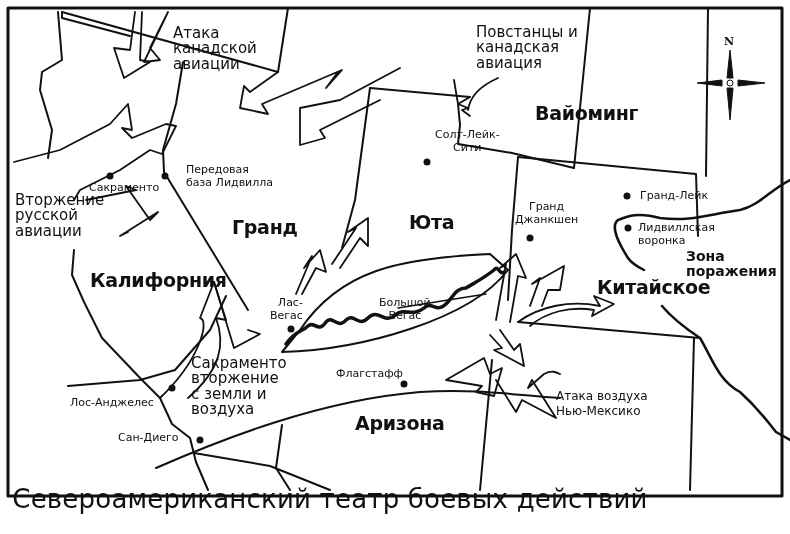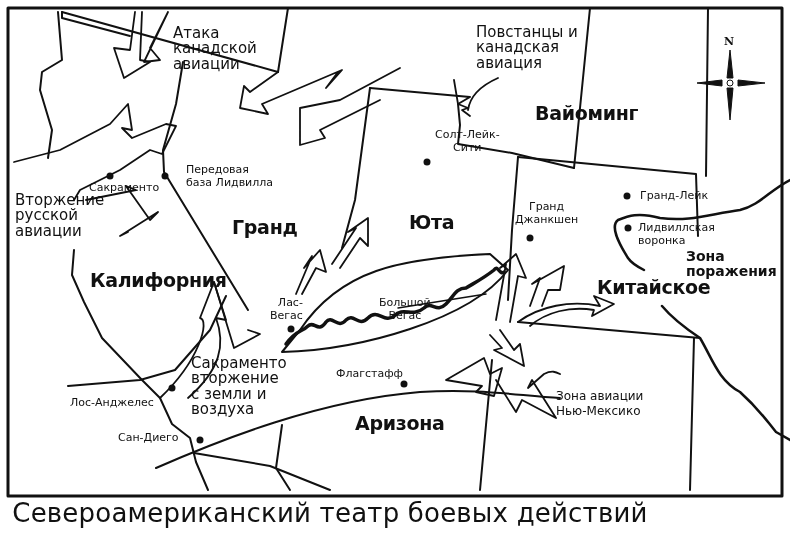--- a/index.html
+++ b/index.html
@@ -4,21 +4,21 @@
 <style>
   html, body { margin: 0; padding: 0; background: #ffffff; }
   body { width: 790px; height: 534px; position: relative; overflow: hidden; font-family: "DejaVu Sans", sans-serif; color: #111; }
   #map { position: absolute; left: 0; top: 0; width: 790px; height: 534px; }
   .lbl { position: absolute; line-height: 1.05; color: #111; white-space: nowrap; }
   .state { font-weight: bold; font-size: 19px; letter-spacing: -0.3px; }
   .city { font-size: 11px; line-height: 1.2; }
   .note { font-size: 15px; line-height: 1.02; }
   .note-sm { font-size: 12px; line-height: 1.25; }
   .zone { font-weight: bold; font-size: 14px; line-height: 1.05; }
-  .caption { position: absolute; left: 0; width: 660px; top: 498px; text-align: center; font-size: 26px; letter-spacing: 0.2px; }
+  .caption { position: absolute; left: 0; width: 660px; top: 484px; text-align: center; font-size: 26px; letter-spacing: 0.2px; }
   .compass-n { position: absolute; left: 724px; top: 35px; font-family: "DejaVu Serif", serif; font-weight: bold; font-size: 11px; }
 </style>
 </head>
 <body>
 
 <svg id="map" viewBox="0 0 790 534" xmlns="http://www.w3.org/2000/svg">
   <g fill="none" stroke="#111" stroke-width="2" stroke-linejoin="round" stroke-linecap="round">
 
     <rect x="8" y="8" width="774" height="488" stroke-width="3"></rect>
 
@@ -168,21 +168,21 @@
   <div>русской</div>
   <div>авиации</div>
 </div>
 <div class="lbl note" style="left:191px;top:356px;">
   <div>Сакраменто</div>
   <div>вторжение</div>
   <div>с земли и</div>
   <div>воздуха</div>
 </div>
 <div class="lbl note-sm" style="left:556px;top:389px;">
-  <div>Зона авиации</div>
+  <div>Атака воздуха</div>
   <div>Нью-Мексико</div>
 </div>
 <div class="lbl zone" style="left:686px;top:249px;">
   <div>Зона</div>
   <div>поражения</div>
 </div>
 
 <div class="caption">Североамериканский театр боевых действий</div>
 
 </body></html>

